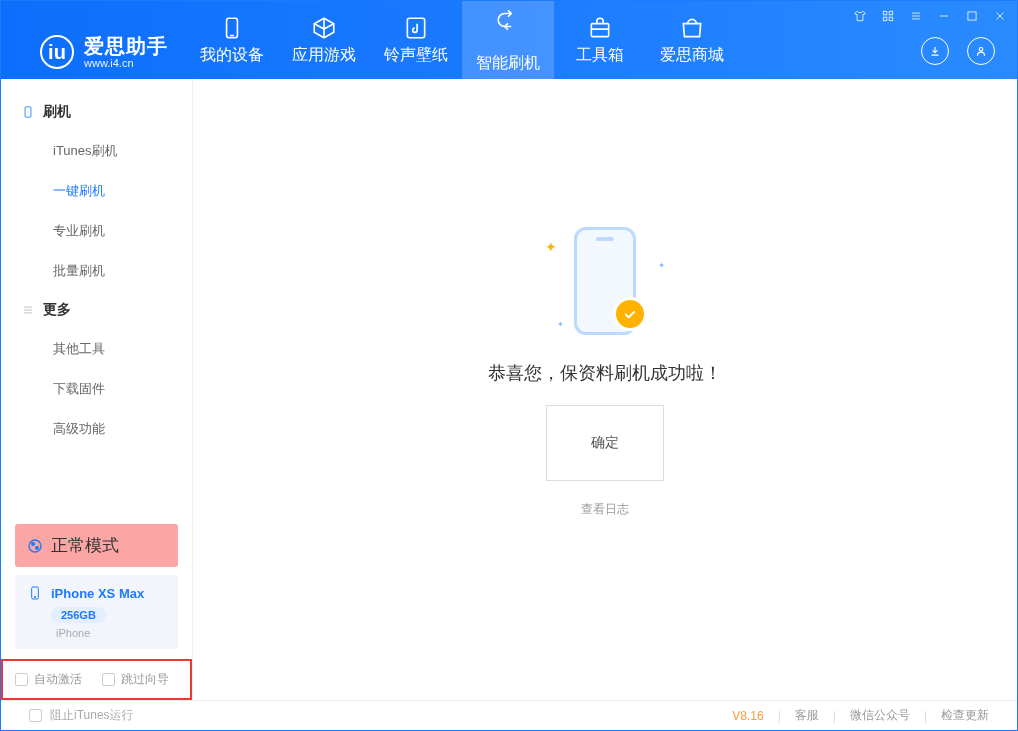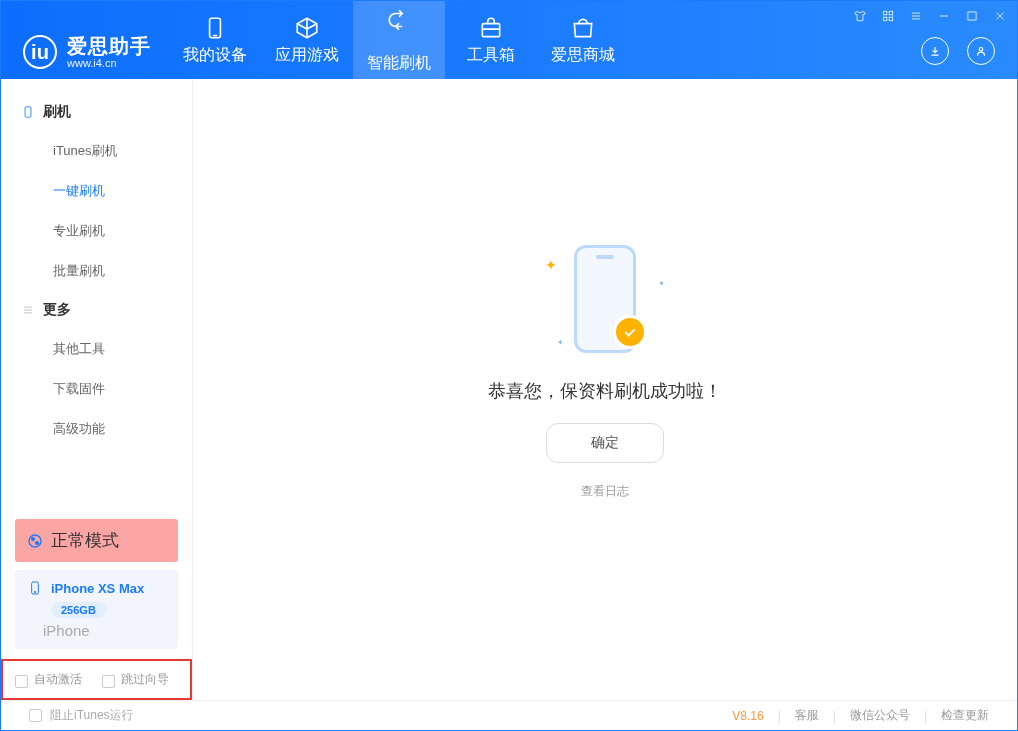--- a/index.html
+++ b/index.html
@@ -1,21 +1,21 @@
 <!DOCTYPE html>
 <html><head>
 <meta charset="utf-8">
 <style>
 * { margin: 0; padding: 0; box-sizing: border-box; font-family: "Microsoft YaHei", Arial, sans-serif; }
 body { background: #fff; }
 .window { width: 1018px; height: 731px; border: 1px solid #1a7bff; display: flex; flex-direction: column; position: relative; background: #fff; }
 
 
 .header { height: 78px; background: linear-gradient(90deg, #0d6efd 0%, #1a7bff 50%, #2a8bff 100%); display: flex; align-items: stretch; color: #fff; position: relative; }
-.logo-area { display: flex; align-items: center; padding: 0 18px 0 22px; gap: 10px; margin-top: 24px; }
+.logo-area { display: flex; align-items: center; padding: 0 18px 0 39px; gap: 10px; margin-top: 24px; }
 .logo-icon { width: 34px; height: 34px; border: 2.5px solid #fff; border-radius: 50%; display: flex; align-items: center; justify-content: center; font-weight: bold; font-size: 20px; }
 .logo-text { display: flex; flex-direction: column; line-height: 1.1; }
 .logo-text .title { font-size: 20px; font-weight: bold; letter-spacing: 1px; }
 .logo-text .url { font-size: 11px; opacity: 0.9; }
 .nav-tabs { display: flex; align-items: stretch; }
 .nav-tab { width: 92px; display: flex; flex-direction: column; align-items: center; justify-content: center; gap: 4px; cursor: pointer; font-size: 16px; }
 .nav-tab.active { background: rgba(255,255,255,0.18); gap: 20px; }
 .nav-tab .tab-icon { width: 26px; height: 26px; display: flex; align-items: center; justify-content: center; }
 .nav-tab svg { stroke: #fff; fill: none; }
 .header-right { position: absolute; right: 10px; top: 8px; display: flex; gap: 14px; align-items: center; }
@@ -31,39 +31,39 @@
 .side-group-header svg { width: 14px; height: 14px; }
 .side-item { padding: 11px 20px 11px 52px; font-size: 13px; color: #666; cursor: pointer; }
 .side-item.active { color: #1a7bff; }
 .side-spacer { flex: 1; }
 .mode-box { margin: 8px 14px; background: #fca5a5; border-radius: 3px; padding: 10px 12px; display: flex; align-items: center; gap: 8px; font-size: 17px; color: #333; }
 .mode-box svg { width: 16px; height: 16px; }
 .device-box { margin: 0 14px 10px; background: #f2f6fc; border-radius: 3px; padding: 10px 12px; font-size: 13px; }
 .device-row { display: flex; align-items: center; gap: 8px; color: #1a7bff; font-weight: bold; }
 .device-row svg { width: 16px; height: 16px; }
 .device-storage { display: inline-block; background: #e3efff; color: #1a7bff; border-radius: 10px; padding: 2px 10px; font-size: 11px; margin: 6px 0 4px 24px; font-weight: bold; }
-.device-type { font-size: 15px; color: #aaa; margin-left: 16px; }
+.device-type { font-size: 11px; color: #aaa; margin-left: 29px; }
 
 .redbox { border: 2px solid #e53935; padding: 10px 12px; margin: 0 0 0 0; display: flex; gap: 20px; align-items: center; }
-.checkbox-inline { display: flex; align-items: flex-end; gap: 6px; font-size: 12px; color: #999; }
+.checkbox-inline { display: flex; align-items: center; gap: 6px; font-size: 12px; color: #999; }
 .checkbox-inline .cb { width: 13px; height: 13px; border: 1px solid #ccc; border-radius: 2px; }
 
 
 .main { flex: 1; display: flex; flex-direction: column; align-items: center; justify-content: center; gap: 20px; padding-bottom: 40px; }
 .phone-graphic { width: 140px; height: 120px; position: relative; display: flex; align-items: center; justify-content: center; }
 .phone-body { width: 62px; height: 108px; border: 3px solid #bcd9ff; border-radius: 12px; background: #f3f8ff; position: relative; }
 .phone-body::before { content: ''; position: absolute; top: 7px; left: 50%; transform: translateX(-50%); width: 18px; height: 4px; background: #bcd9ff; border-radius: 2px; }
 .check-badge { position: absolute; right: 28px; bottom: 10px; width: 34px; height: 34px; background: #ffb300; border-radius: 50%; border: 3px solid #fff; display: flex; align-items: center; justify-content: center; }
 .check-badge svg { stroke: #fff; stroke-width: 3; fill: none; width: 16px; height: 16px; }
 .sparkle { position: absolute; color: #ffb300; font-size: 12px; }
 .sp1 { left: 10px; top: 18px; font-size: 14px; }
 .sp2 { right: 10px; top: 40px; font-size: 8px; color: #7fb6ff; }
 .sp3 { left: 22px; bottom: 12px; font-size: 8px; color: #7fb6ff; }
 .success-msg { font-size: 18px; color: #333; }
-.confirm-btn { border: 1px solid #ddd; background: #fff; padding: 10px 44px; font-size: 14px; color: #555; cursor: pointer; border-radius: 12px; }
+.confirm-btn { border: 1px solid #ddd; background: #fff; padding: 28px 44px; font-size: 14px; color: #555; cursor: pointer; border-radius: 0; }
 .log-link { font-size: 12px; color: #999; cursor: pointer; }
 
 
 .footer { height: 30px; border-top: 1px solid #eee; display: flex; align-items: center; padding: 0 28px; font-size: 12px; color: #aaa; gap: 8px; }
 .footer .cb { width: 13px; height: 13px; border: 1px solid #ccc; border-radius: 2px; }
 .footer-right { margin-left: auto; display: flex; align-items: center; gap: 14px; }
 .footer-right .sep { color: #ddd; }
 .footer-link { color: #999; cursor: pointer; }
 .version { color: #ff9a3c; }
 </style>
@@ -91,20 +91,29 @@
         <span>我的设备</span>
       </div>
       <div class="nav-tab">
         <span class="tab-icon">
             <svg viewBox="0 0 24 24" stroke-width="1.5">
               <path d="M12 3l9 5v8l-9 5-9-5V8z"></path>
               <path d="M12 3v18M3 8l9 5 9-5"></path>
             </svg>
           </span>
         <span>应用游戏</span>
+      </div>
+      <div class="nav-tab">
+        <span class="tab-icon">
+            <svg viewBox="0 0 24 24" stroke-width="1.5">
+              <rect x="4" y="3" width="16" height="18" rx="2"></rect>
+              <path d="M13 8v6a2 2 0 11-2-2"></path>
+            </svg>
+          </span>
+        <span>铃声壁纸</span>
       </div>
       <div class="nav-tab active">
         <span class="tab-icon">
             <svg viewBox="0 0 24 24" stroke-width="1.5">
               <path d="M12 3l3 3-3 3M12 21l-3-3 3-3"></path>
               <path d="M15 6H9a6 6 0 000 12h6"></path>
             </svg>
           </span>
         <span>智能刷机</span>
       </div>

